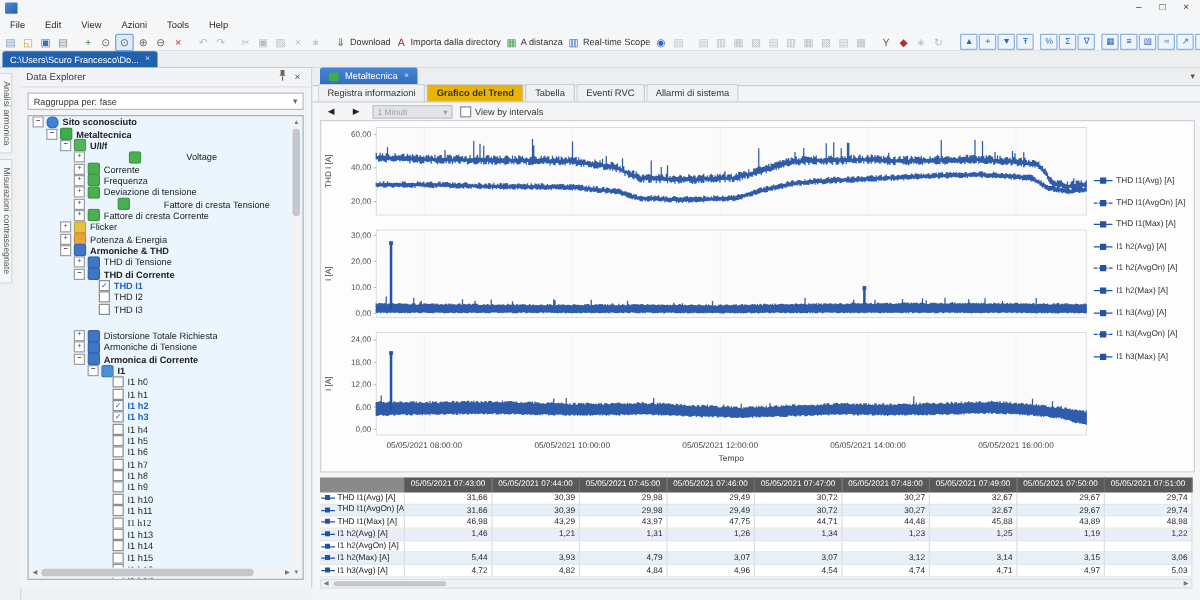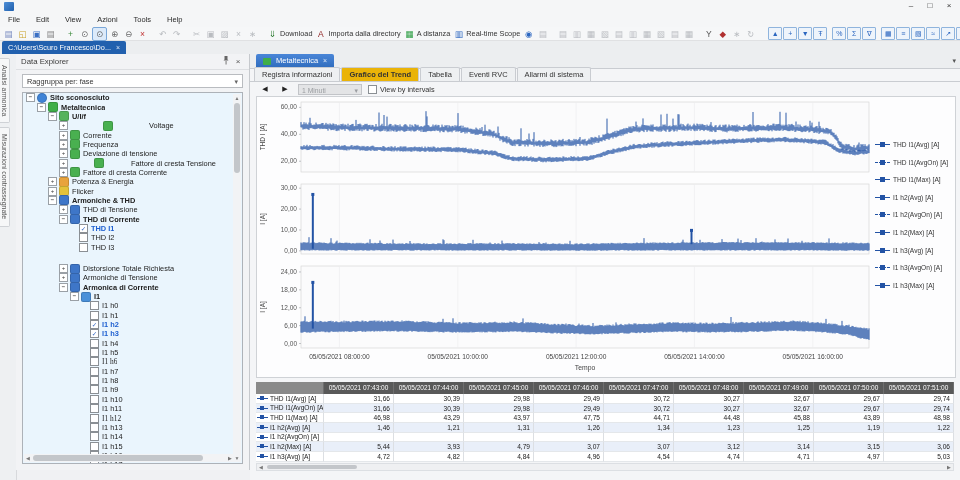--- a/index.html
+++ b/index.html
@@ -338,27 +338,27 @@
               <span class="ticon i-g2"></span>
               <span class="tlabel">Fattore di cresta Tensione</span>
             </div>
             <div class="tree-row" style="padding-left: 36px;">
               <span class="exp">+</span>
               <span class="ticon i-g2"></span>
               <span class="tlabel">Fattore di cresta Corrente</span>
             </div>
             <div class="tree-row" style="padding-left: 25px;">
               <span class="exp">+</span>
+              <span class="ticon i-ye"></span>
+              <span class="tlabel">Flicker</span>
+            </div>
+            <div class="tree-row" style="padding-left: 25px;">
+              <span class="exp">+</span>
               <span class="ticon i-or"></span>
               <span class="tlabel">Potenza &amp; Energia</span>
-            </div>
-            <div class="tree-row" style="padding-left: 25px;">
-              <span class="exp">+</span>
-              <span class="ticon i-ye"></span>
-              <span class="tlabel">Flicker</span>
             </div>
             <div class="tree-row bold" style="padding-left: 25px;">
               <span class="exp">−</span>
               <span class="ticon i-bl"></span>
               <span class="tlabel">Armoniche &amp; THD</span>
             </div>
             <div class="tree-row" style="padding-left: 36px;">
               <span class="exp">+</span>
               <span class="ticon i-bl"></span>
               <span class="tlabel">THD di Tensione</span>
@@ -426,21 +426,21 @@
             <div class="tree-row" style="padding-left: 58px;">
               <span class="exp-sp"></span>
               <span class="cb"></span>
               <span class="tlabel">I1 h4</span>
             </div>
             <div class="tree-row" style="padding-left: 58px;">
               <span class="exp-sp"></span>
               <span class="cb"></span>
               <span class="tlabel">I1 h5</span>
             </div>
-            <div class="tree-row" style="padding-left: 58px; font-family: Liberation Serif, serif;">
+            <div class="tree-row" style="padding-left: 58px;">
               <span class="exp-sp"></span>
               <span class="cb"></span>
               <span class="tlabel">I1 h6</span>
             </div>
             <div class="tree-row" style="padding-left: 58px;">
               <span class="exp-sp"></span>
               <span class="cb"></span>
               <span class="tlabel">I1 h7</span>
             </div>
             <div class="tree-row" style="padding-left: 58px;">

